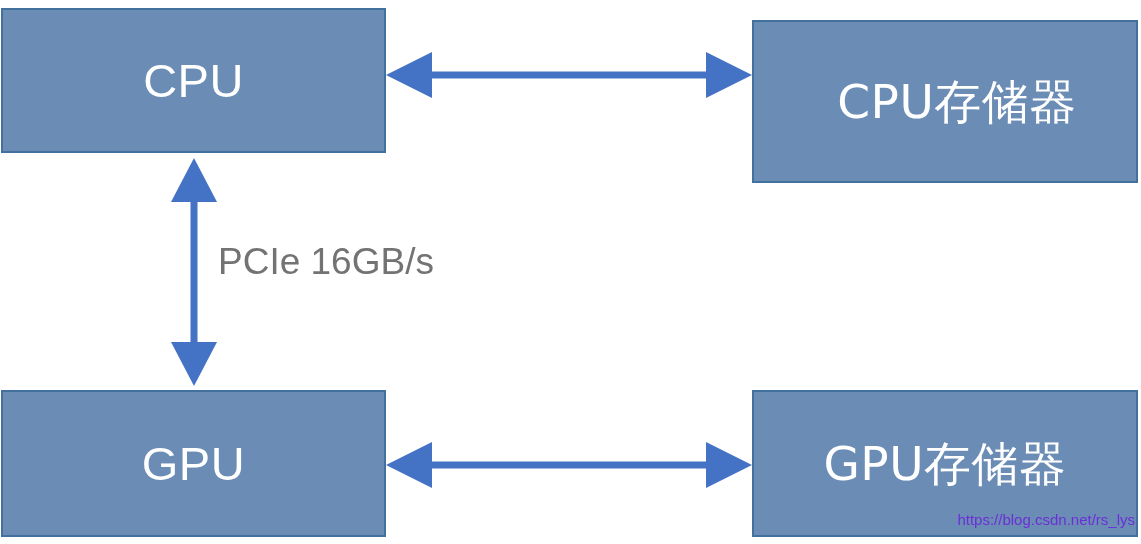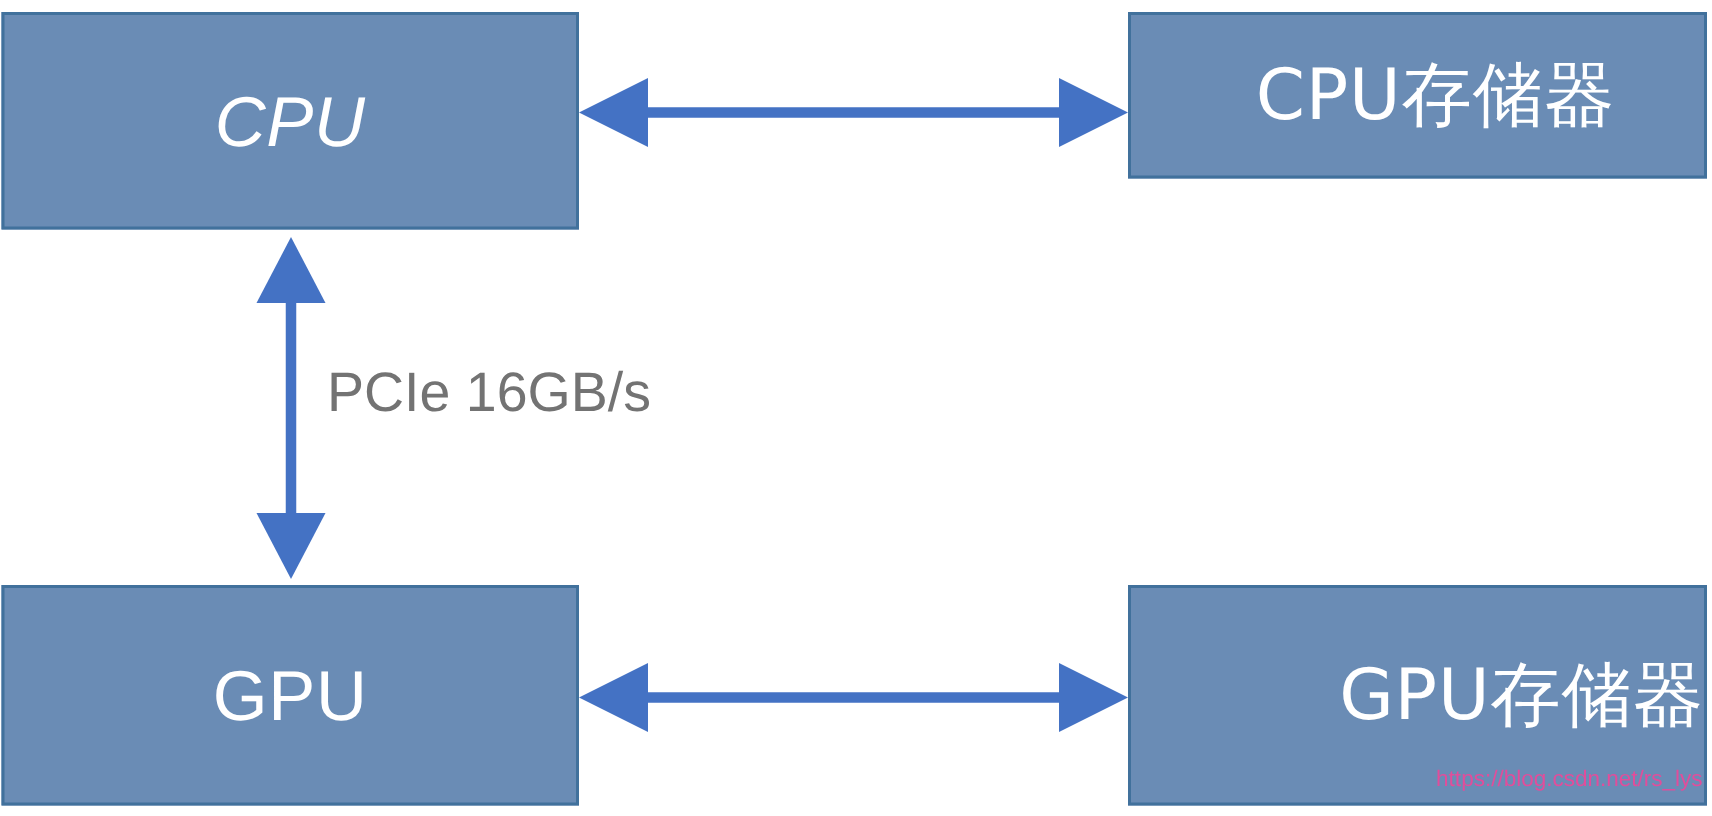--- a/index.html
+++ b/index.html
@@ -33,24 +33,24 @@
     font-size: 47px;
     line-height: 1;
     font-weight: 400;
     letter-spacing: 0.5px;
     white-space: nowrap;
   }
   .node-label.cjk {
     font-family: "DejaVu Sans", "Liberation Sans", sans-serif;
   }
 
-  #box-cpu       { left: 1px;   top: 8px;   width: 385px; height: 145px; font-style: italic; }
-  #box-cpu-mem   { left: 752px; top: 8px;   width: 386px; height: 111px; padding-left: 24px; }
+  #box-cpu       { left: 1px;   top: 8px;   width: 385px; height: 145px; }
+  #box-cpu-mem   { left: 752px; top: 20px;   width: 386px; height: 163px; padding-left: 24px; }
   #box-gpu       { left: 1px;   top: 390px; width: 385px; height: 147px; text-align: center; }
-  #box-gpu-mem   { left: 752px; top: 390px; width: 386px; height: 147px; justify-content: flex-end; }
+  #box-gpu-mem   { left: 752px; top: 390px; width: 386px; height: 147px; }
 
   
   #arrow-layer {
     position: absolute;
     left: 0;
     top: 0;
     width: 1141px;
     height: 544px;
     pointer-events: none;
   }
@@ -64,21 +64,21 @@
     font-size: 37px;
     line-height: 1;
     white-space: nowrap;
   }
 
   
   #watermark {
     position: absolute;
     right: 6px;
     top: 512px;
-    color: #ec4899;
+    color: #6d28d9;
     font-size: 15px;
     line-height: 1;
     opacity: 0.92;
     white-space: nowrap;
     text-align: right;
   }
 </style>
 </head>
 <body>
 

